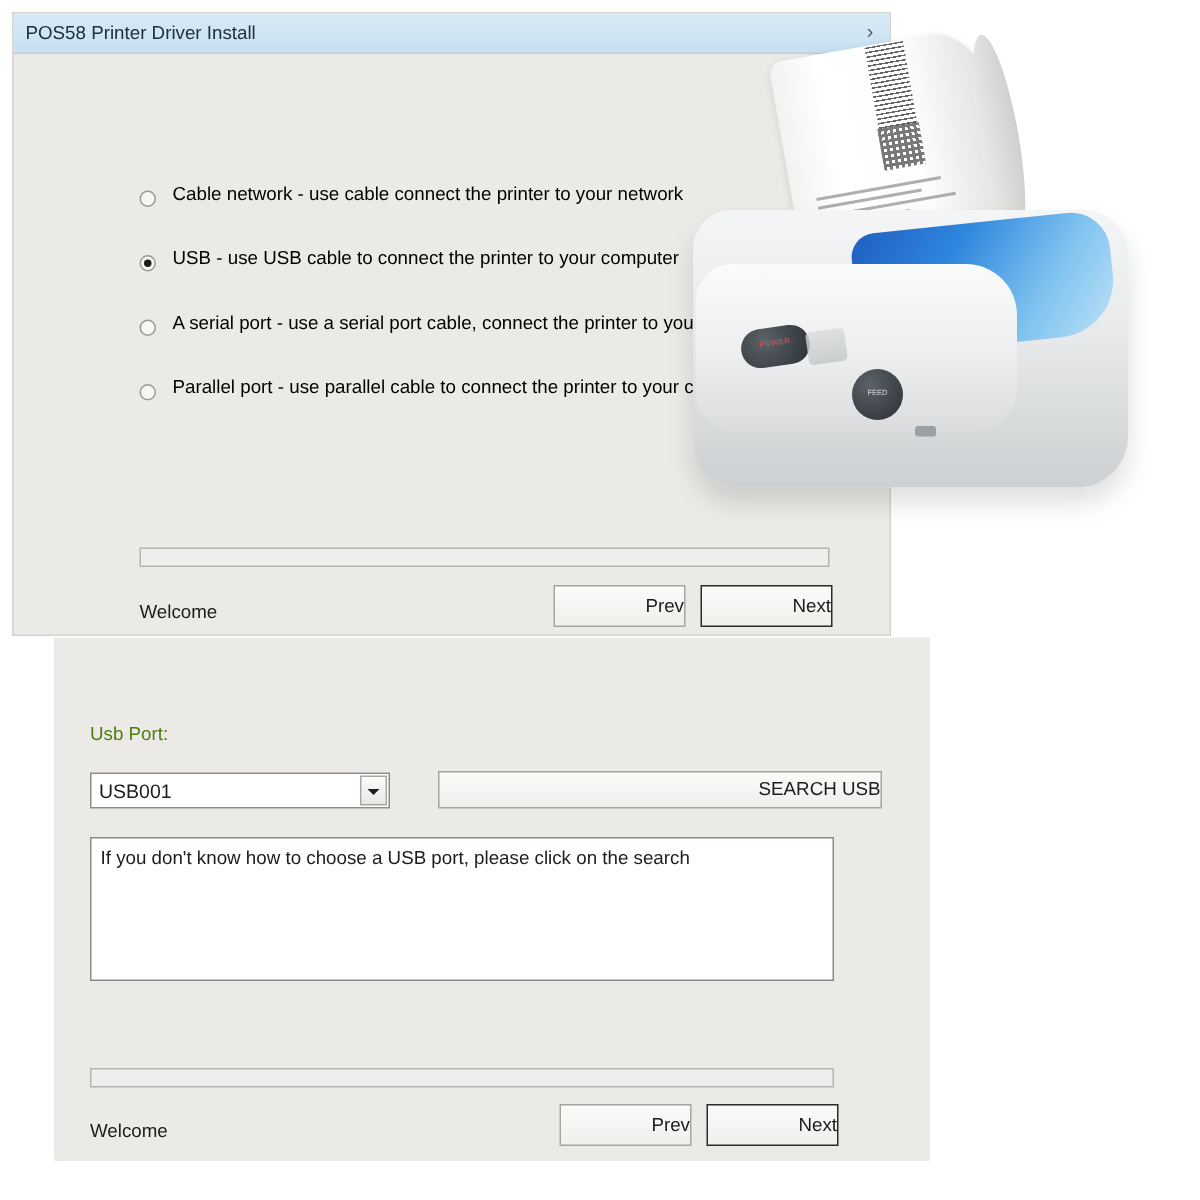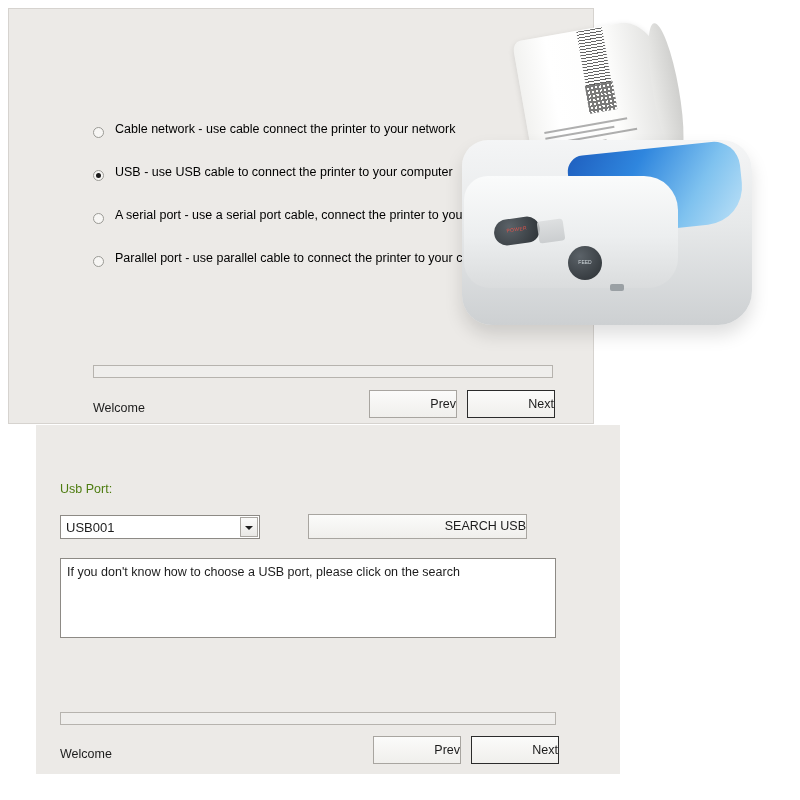--- a/index.html
+++ b/index.html
@@ -326,33 +326,33 @@
     position: absolute;
     left: 4px;
     top: 8px;
     border-left: 4px solid transparent;
     border-right: 4px solid transparent;
     border-top: 4px solid #1d1d1d;
   }
 
   #search-usb {
     position: absolute;
-    left: 308px;
+    left: 292px;
     top: 514px;
-    width: 219px;
+    width: 296px;
     height: 25px;
     line-height: 23px;
   }
 
   #textbox {
     position: absolute;
     left: 60px;
     top: 558px;
     width: 496px;
-    height: 80px;
+    height: 96px;
     background: #ffffff;
     border: 1px solid #8d8a85;
     box-sizing: border-box;
   }
   #textbox .tb-text {
     position: absolute;
     left: 6px;
     top: 6px;
     font-size: 12.5px;
     color: #1c1c1c;
@@ -366,20 +366,24 @@
   }
   #w2-status { left: 60px; top: 747px; }
   #w2-prev { left: 373px; top: 736px; width: 88px; height: 28px; }
   #w2-next { left: 471px; top: 736px; width: 88px; height: 28px; }
 </style>
 </head>
 <body>
 
 <div id="window1">
 
+  <div class="titlebar">
+    <div class="titlebar-text">POS58 Printer Driver Install</div>
+    <div class="titlebar-chevron">›</div>
+  </div>
 
   <div class="radio-group">
 
     <div class="radio-row">
       <span class="radio-mark"></span>
       <span class="radio-label">Cable network - use cable connect the printer to your network</span>
     </div>
 
     <div class="radio-row">
       <span class="radio-mark checked"></span>

